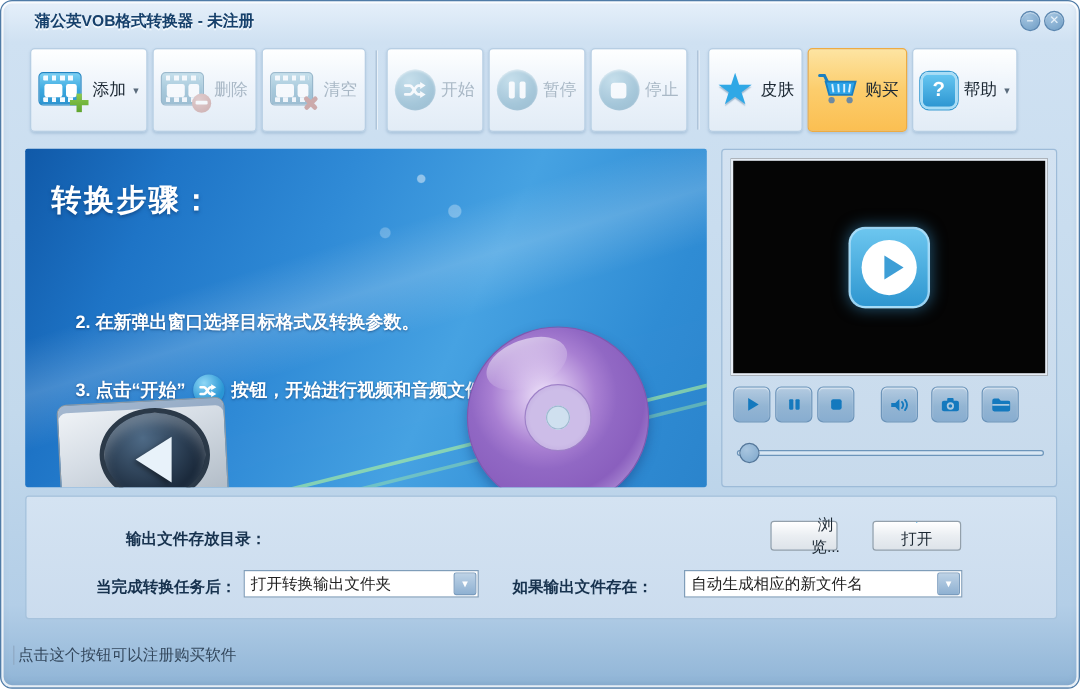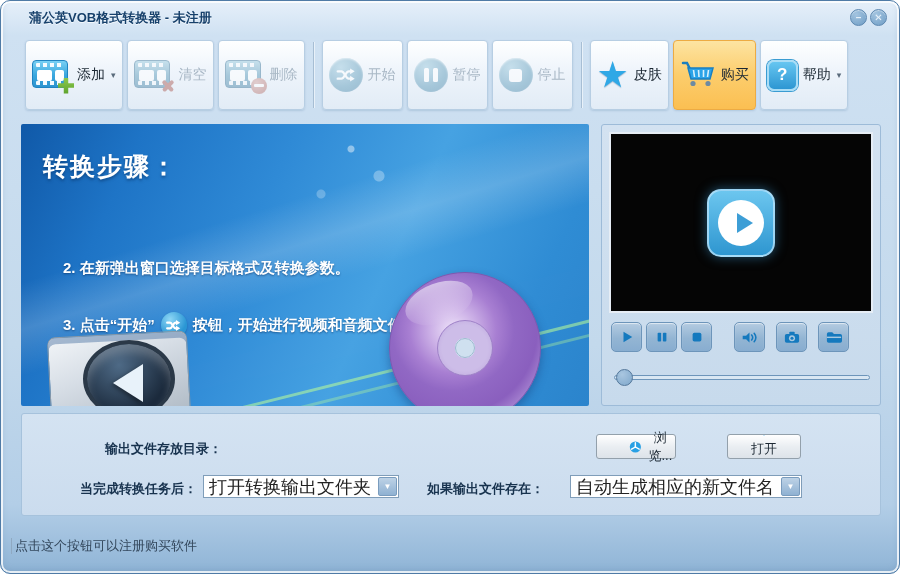--- a/index.html
+++ b/index.html
@@ -136,28 +136,28 @@
   
   .settings { position:absolute; left:20px; top:412px; width:860px; height:103px;
     background:linear-gradient(180deg,#d4e3f2,#cbdcee); border:1px solid #a6c2dc; border-radius:3px; }
   .slabel { position:absolute; font-size:13px; font-weight:bold; color:#17324e; white-space:nowrap; }
   .lab-dir { left:38px; top:26px; width:162px; text-align:right; }
   .dir-input { position:absolute; left:206px; top:21px; width:385px; height:23px; border:1px solid #7f9db9; background:#fff;
     font-size:13px; color:#222; padding:0 5px; font-family:inherit; }
   .sbtn { position:absolute; height:25px; border:1px solid #93a0ab; border-radius:3px; cursor:pointer;
     background:linear-gradient(180deg,#ffffff 0%,#eaeef2 50%,#dde3e9 100%);
     display:flex; align-items:center; justify-content:center; gap:4px; font-size:13px; color:#1c2833; font-family:inherit; }
-  .btn-browse { left:574px; top:20px; width:80px;padding-left:32px; }
+  .btn-browse { left:620px; top:20px; width:56px;padding-left:32px; }
   .btn-open { left:705px; top:20px; width:74px;flex-direction:column; }
   .lab-after { left:38px; top:66px; width:137px; text-align:right; }
   .lab-exists { left:405px; top:66px; width:130px; }
   .combo { position:absolute; top:61px; height:23px; background:#fff; border:1px solid #7f9db9; cursor:pointer;
     display:flex; align-items:center; }
   .combo-after { left:181px; width:196px; } .combo-exists { left:548px; width:232px; }
-  .combo-text { flex:1; font-size:18px; color:#222; padding:0 5px; white-space:nowrap; overflow:hidden; }
+  .combo-text { flex:1; font-size:13px; color:#222; padding:0 5px; white-space:nowrap; overflow:hidden; }
   .combo-btn { width:19px; align-self:stretch; margin:1px; border-radius:2px;
     background:linear-gradient(180deg,#bdd2e6,#8fb1d2); border:1px solid #7a9cbe;
     display:flex; align-items:center; justify-content:center; font-size:8px; color:#fff; }
   
   .statusbar { position:absolute; left:10px; top:534px; height:22px; display:flex; align-items:center; }
   .status-div { width:1px; height:16px; background:#8fa9c2; margin-right:3px; }
   .status-text { font-size:13px; color:#33475c; }
 </style>
 </head>
 <body>
@@ -189,34 +189,34 @@
       <span class="tlabel">添加</span>
       <span class="dd">▾</span>
     </button>
 
     <button class="tbtn disabled">
       <span class="film icon">
         <span class="film-body">
             <span class="frame fr1"></span>
             <span class="frame fr2"></span>
           </span>
-        <span class="badge badge-x"></span>
-      </span>
-      <span class="tlabel">清空</span>
+        <span class="badge badge-minus"></span>
+      </span>
+      <span class="tlabel">删除</span>
     </button>
 
     <button class="tbtn disabled">
       <span class="film icon">
         <span class="film-body">
             <span class="frame fr1"></span>
             <span class="frame fr2"></span>
           </span>
-        <span class="badge badge-minus"></span>
-      </span>
-      <span class="tlabel">删除</span>
+        <span class="badge badge-x"></span>
+      </span>
+      <span class="tlabel">清空</span>
     </button>
 
     <div class="tsep"></div>
 
     <button class="tbtn disabled">
       <span class="cicon icon">
         <svg width="22" height="22" viewBox="0 0 24 24">
           <g fill="none" stroke="#fff" stroke-width="2.6" stroke-linecap="round">
             <path d="M3 8 h4 c3.5 0 4.5 8 8 8 h1.5"></path>
             <path d="M3 16 h4 c3.5 0 4.5-8 8-8 h1.5"></path>

